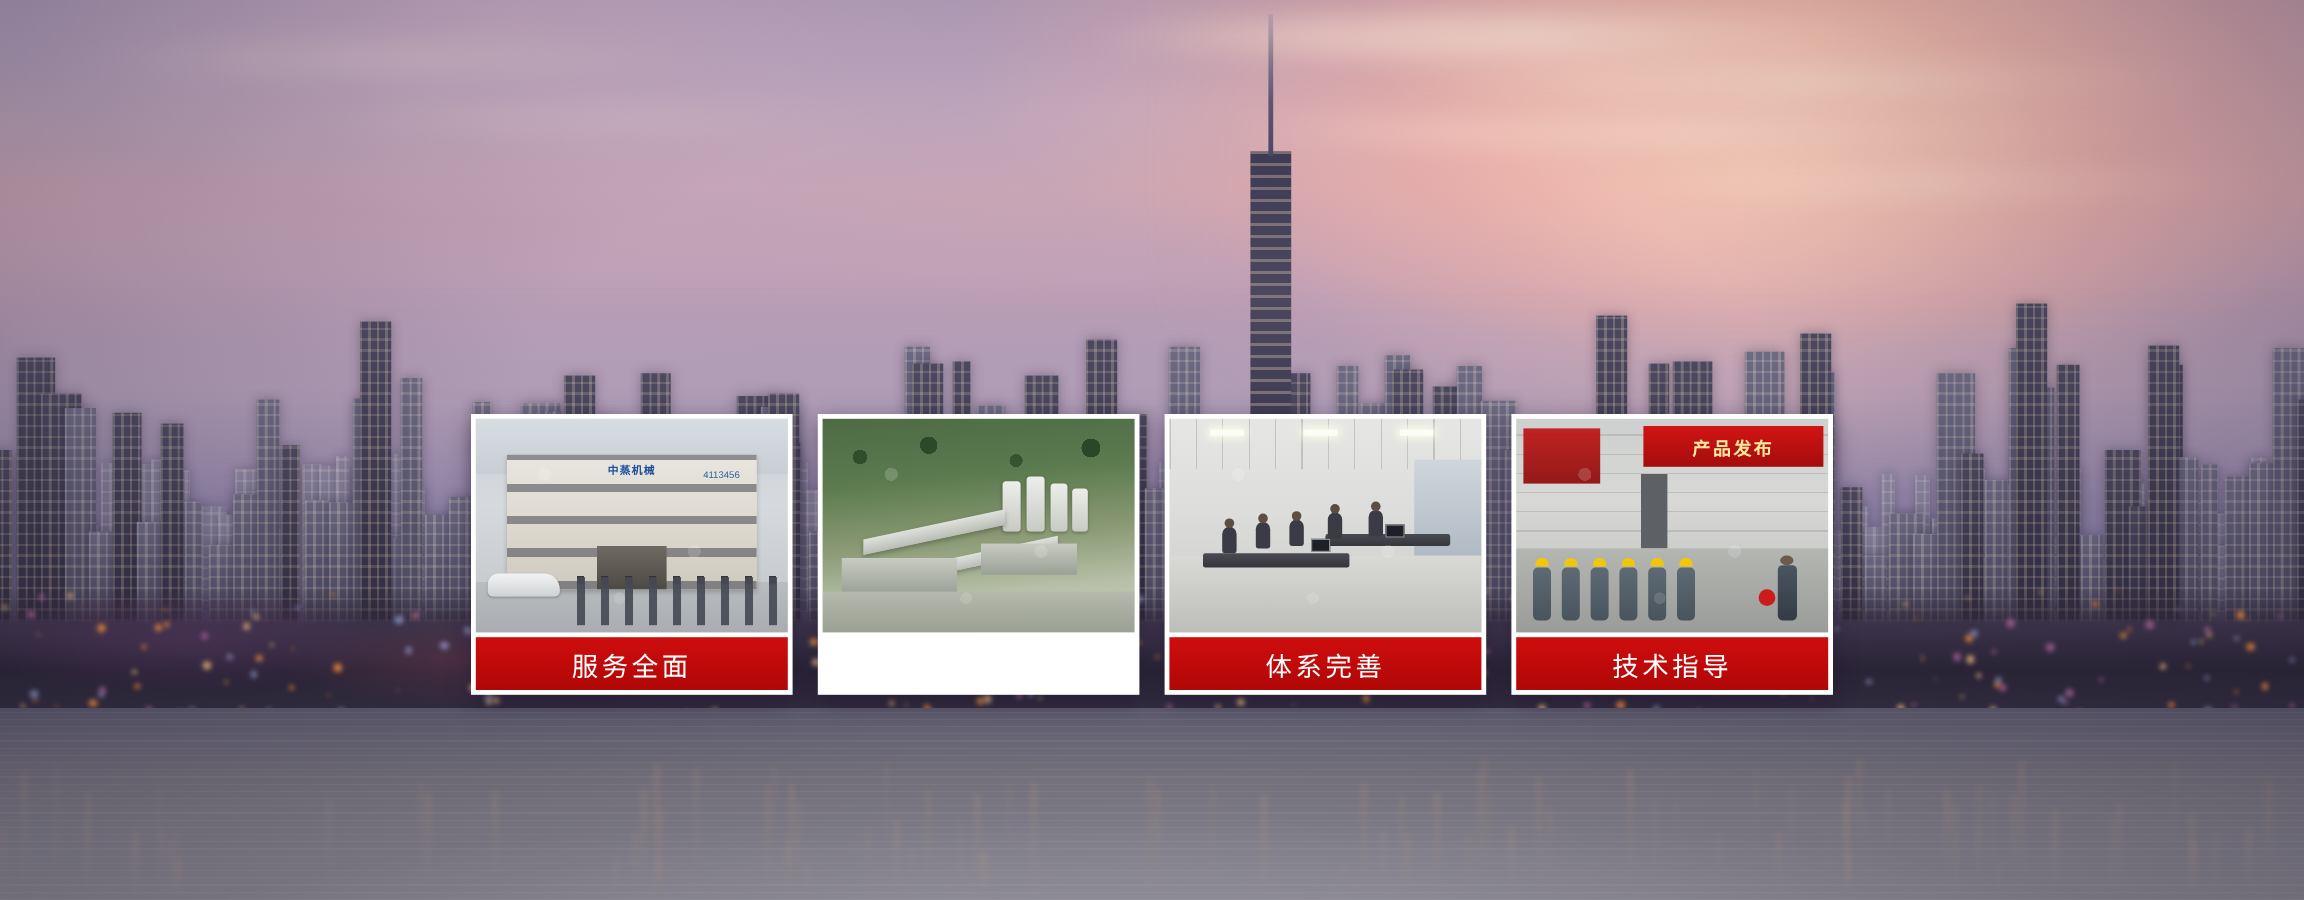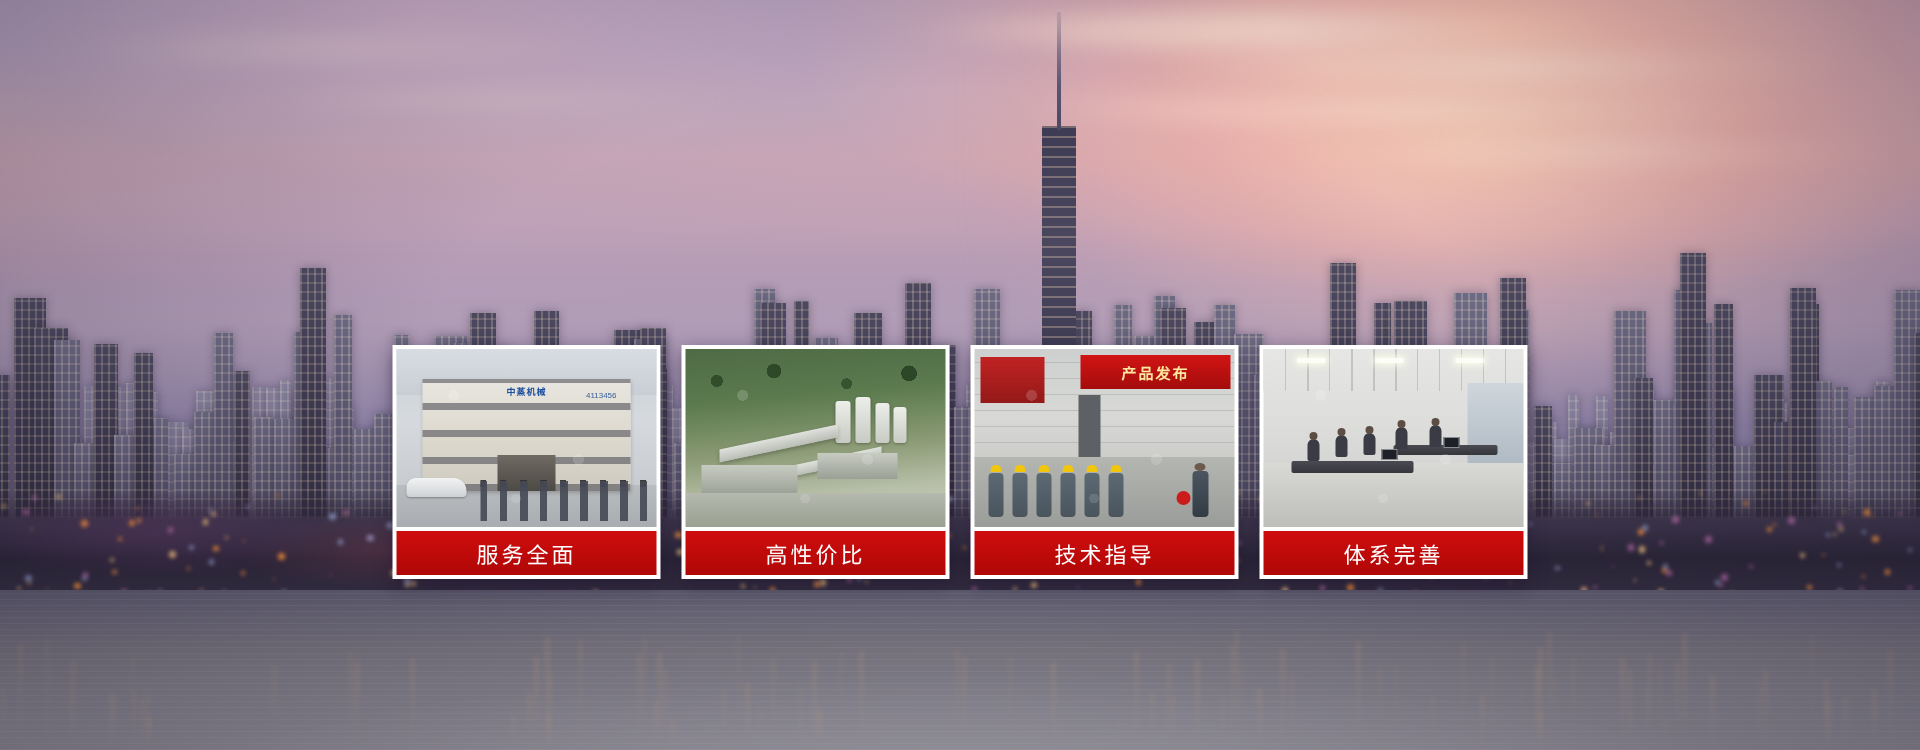--- a/index.html
+++ b/index.html
@@ -949,41 +949,20 @@
           <div class="tank" style="left:170px;top:48px;width:15px;height:46px;"></div>
           <div class="tank" style="left:190px;top:54px;width:14px;height:40px;"></div>
           <div class="tank" style="left:208px;top:58px;width:13px;height:36px;"></div>
           <div class="duct" style="left:34px;top:88px;width:118px;height:13px;"></div>
           <div class="duct" style="left:60px;top:112px;width:136px;height:11px;"></div>
           <div class="roof" style="left:16px;top:116px;width:96px;height:30px;"></div>
           <div class="roof" style="left:132px;top:104px;width:80px;height:26px;"></div>
           <div class="road"></div>
           <div class="wm"></div>
         </div>
-        <div class="card-label">高性价比</div>
-      </div>
-
-      <div class="card">
-        <div class="card-photo p4">
-          <div class="wall"></div>
-          <div class="sideban"></div>
-          <div class="rbanner">产品发布</div>
-          <div class="door"></div>
-          <div class="floor"></div>
-          <div class="worker" style="left:14px;"></div>
-          <div class="worker" style="left:38px;"></div>
-          <div class="worker" style="left:62px;"></div>
-          <div class="worker" style="left:86px;"></div>
-          <div class="worker" style="left:110px;"></div>
-          <div class="worker" style="left:134px;"></div>
-          <div class="lead"></div>
-          <div class="redobj"></div>
-          <div class="wm"></div>
-        </div>
-        <div class="card-label">技术指导</div>
       </div>
 
       <div class="card">
         <div class="card-photo p3">
           <div class="ceil"></div>
           <div class="lamp" style="left:34px;"></div>
           <div class="lamp" style="left:112px;"></div>
           <div class="lamp" style="left:192px;"></div>
           <div class="wallR"></div>
           <div class="floor"></div>
@@ -994,15 +973,35 @@
           <div class="pers" style="left:100px;top:84px;"></div>
           <div class="pers" style="left:132px;top:78px;"></div>
           <div class="pers" style="left:166px;top:76px;"></div>
           <div class="mon" style="left:118px;top:100px;"></div>
           <div class="mon" style="left:180px;top:88px;"></div>
           <div class="wm"></div>
         </div>
         <div class="card-label">体系完善</div>
       </div>
 
+      <div class="card">
+        <div class="card-photo p4">
+          <div class="wall"></div>
+          <div class="sideban"></div>
+          <div class="rbanner">产品发布</div>
+          <div class="door"></div>
+          <div class="floor"></div>
+          <div class="worker" style="left:14px;"></div>
+          <div class="worker" style="left:38px;"></div>
+          <div class="worker" style="left:62px;"></div>
+          <div class="worker" style="left:86px;"></div>
+          <div class="worker" style="left:110px;"></div>
+          <div class="worker" style="left:134px;"></div>
+          <div class="lead"></div>
+          <div class="redobj"></div>
+          <div class="wm"></div>
+        </div>
+        <div class="card-label">技术指导</div>
+      </div>
+
     </div>
   </div>
 </div>
 
 </body></html>

